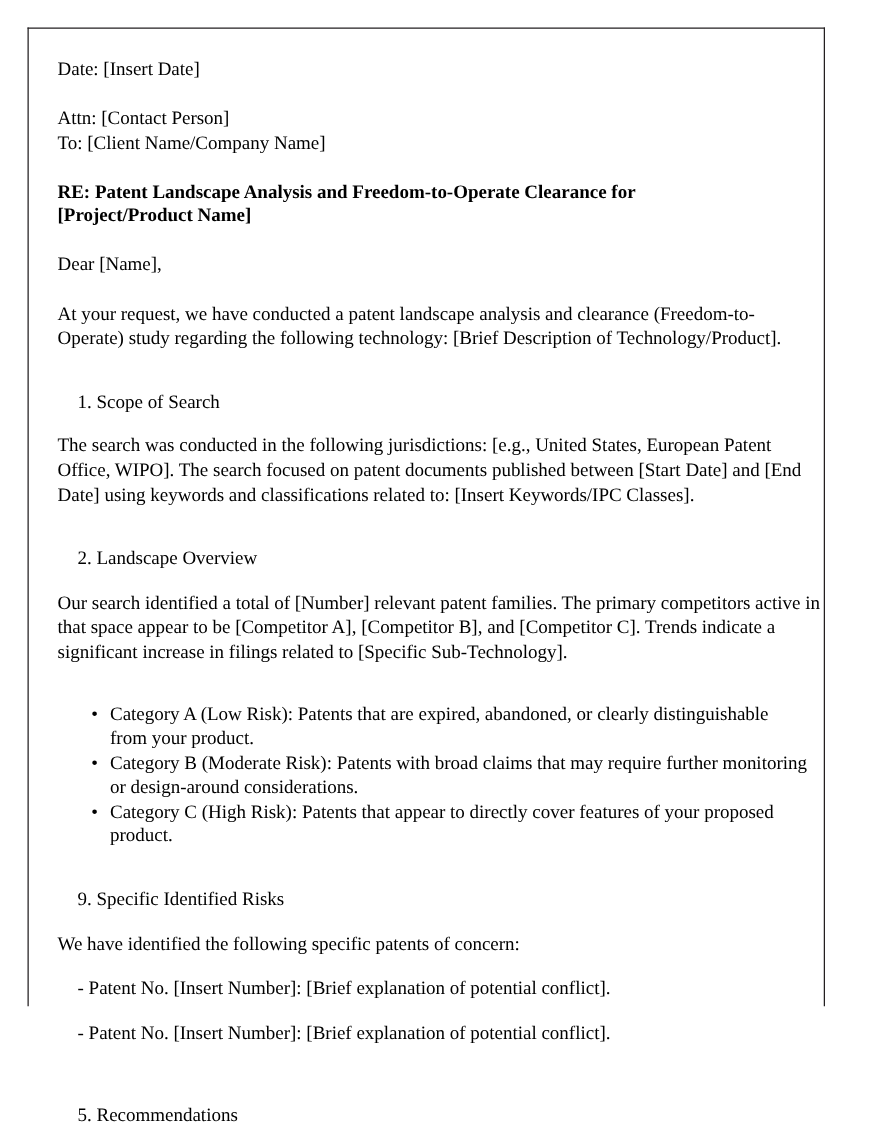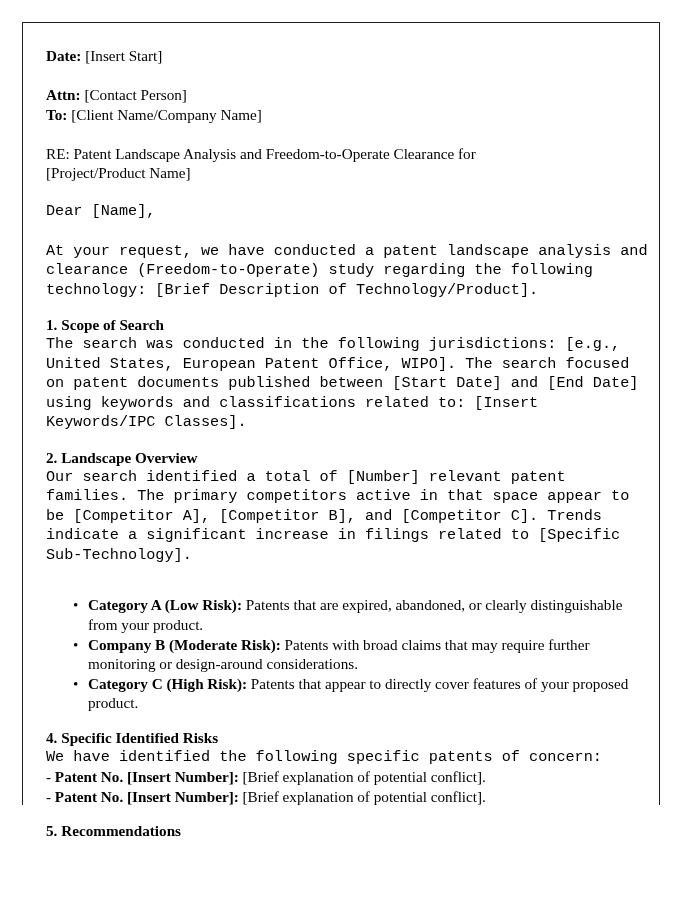--- a/index.html
+++ b/index.html
@@ -32,62 +32,61 @@
     width: 600px;
     font-size: 15.2px;
     line-height: 19.6px;
     text-align: left;
   }
   .line {
     white-space: nowrap;
   }
   .para {
     margin: 0;
-    font-family: Liberation Mono, monospace;
   }
   .gap-lg { height: 19.5px; }
   .gap-md { height: 15px; }
-  b, strong, .bold { font-weight: bold; }
+  b, strong, .bold { font-weight: normal; }
   .heading {
-    font-weight: bold;
-    margin: 0;
+    font-weight: normal;
+    margin: 16px;
   }
   .re-block {
-    font-weight: normal;
+    font-weight: bold;
     margin: 0;
     width: 520px;
   }
   ul.cat-list {
     margin: 0;
     padding: 0 0 0 42px;
     list-style: none;
   }
   ul.cat-list li {
     position: relative;
     margin: 0;
     padding: 0;
   }
   ul.cat-list li .bullet {
     position: absolute;
     left: -15px;
     top: 0;
   }
-  .risk-line { margin: 0; }
+  .risk-line { margin: 16px; }
   .block-wide { width: 610px; }
 </style>
 </head>
 <body>
 
 <div class="page-frame"></div>
 
 <div class="doc-body">
 
   <div class="line">
     <span class="bold">Date:</span>
-    <span>[Insert Start]</span>
+    <span>[Insert Date]</span>
   </div>
 
   <div class="gap-lg"></div>
 
   <div class="line">
     <span class="bold">Attn:</span>
     <span>[Contact Person]</span>
   </div>
 
   <div class="line">
@@ -123,31 +122,31 @@
 
   <div class="gap-md"></div>
 
   <ul class="cat-list">
     <li>
       <span class="bullet">•</span>
       <span class="bold">Category A (Low Risk):</span><span> Patents that are expired, abandoned, or clearly distinguishable from your product.</span>
     </li>
     <li>
       <span class="bullet">•</span>
-      <span class="bold">Company B (Moderate Risk):</span><span> Patents with broad claims that may require further monitoring or design-around considerations.</span>
+      <span class="bold">Category B (Moderate Risk):</span><span> Patents with broad claims that may require further monitoring or design-around considerations.</span>
     </li>
     <li>
       <span class="bullet">•</span>
       <span class="bold">Category C (High Risk):</span><span> Patents that appear to directly cover features of your proposed product.</span>
     </li>
   </ul>
 
   <div class="gap-md"></div>
 
-  <div class="heading">4. Specific Identified Risks</div>
+  <div class="heading">9. Specific Identified Risks</div>
   <div class="para block-wide">We have identified the following specific patents of concern:</div>
 
   <div class="risk-line">
     <span>- </span><span class="bold">Patent No. [Insert Number]:</span><span> [Brief explanation of potential conflict].</span>
   </div>
   <div class="risk-line">
     <span>- </span><span class="bold">Patent No. [Insert Number]:</span><span> [Brief explanation of potential conflict].</span>
   </div>
 
   <div class="gap-md"></div>

